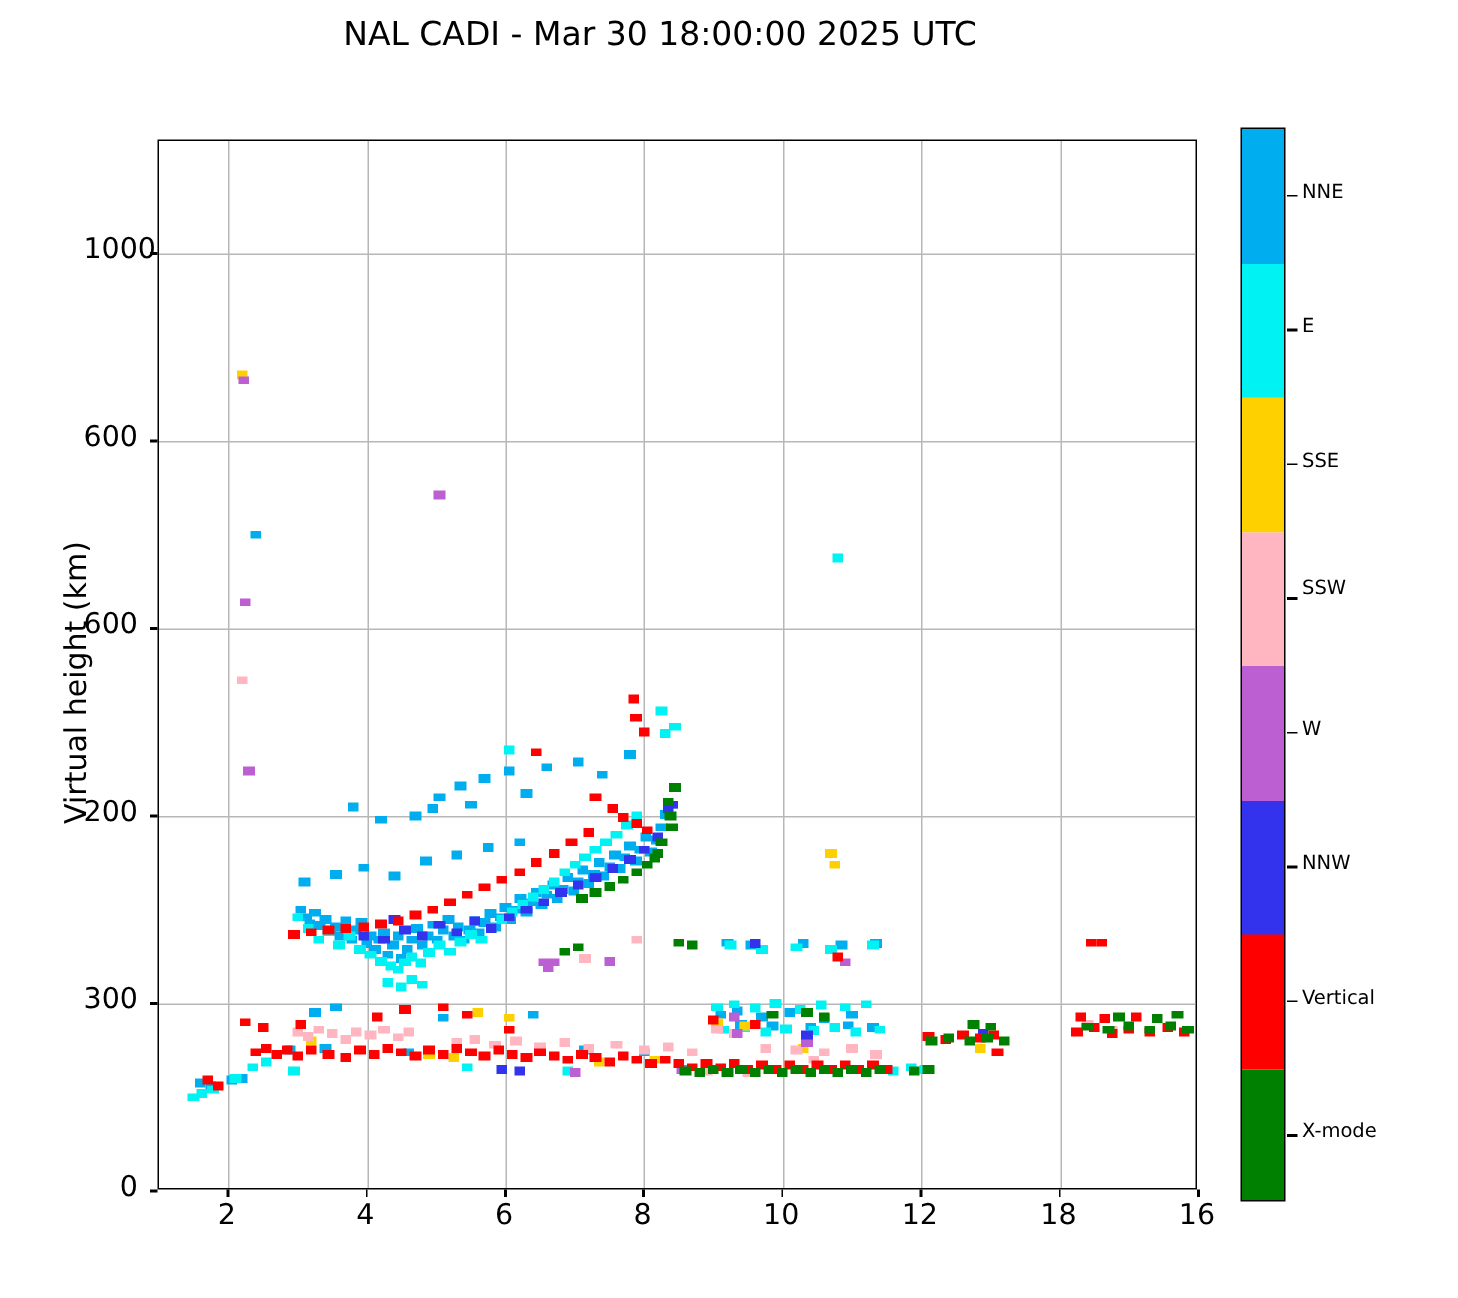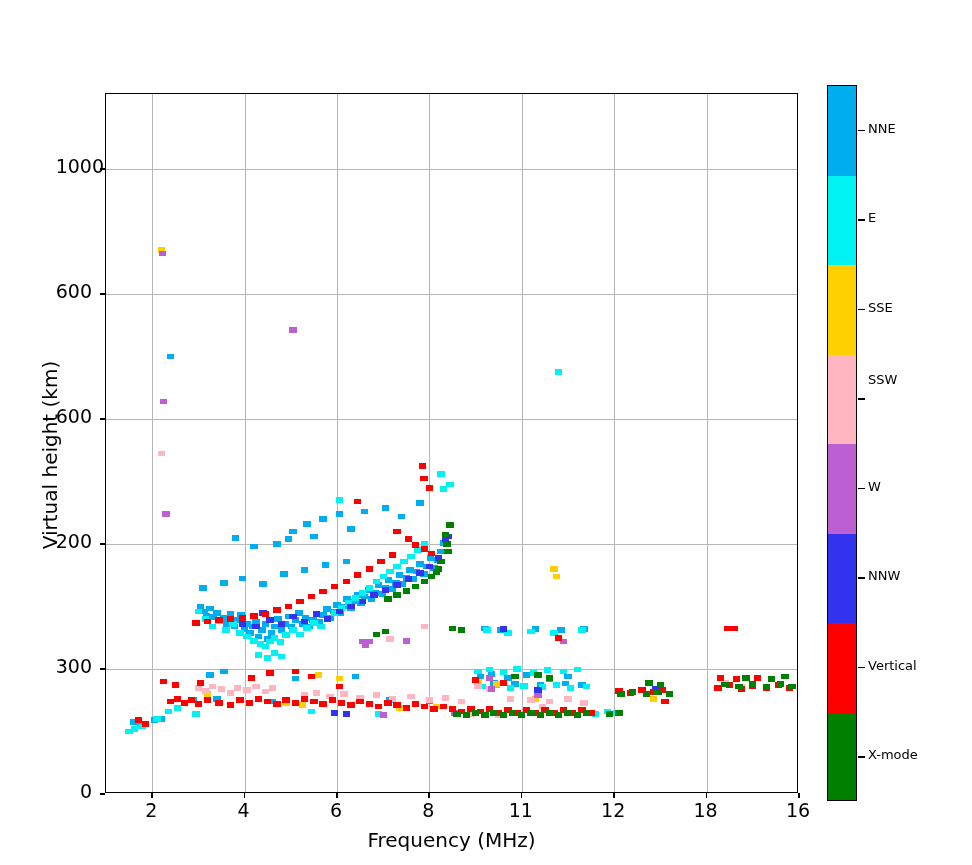--- a/index.html
+++ b/index.html
@@ -135,20 +135,21 @@
     color: #000;
     white-space: nowrap;
     font-family: "DejaVu Sans", sans-serif;
   }
 </style>
 </head>
 <body>
 
 <div id="figure">
 
+  <div id="chart-title">NAL CADI - Mar 30 18:00:00 2025 UTC</div>
 
   <div id="plot-area">
       <div class="gridline-v" style="left: 46.2px;"></div>
       <div class="gridline-v" style="left: 138.6px;"></div>
       <div class="gridline-v" style="left: 231px;"></div>
       <div class="gridline-v" style="left: 323.4px;"></div>
       <div class="gridline-v" style="left: 415.8px;"></div>
       <div class="gridline-v" style="left: 508.2px;"></div>
       <div class="gridline-v" style="left: 600.6px;"></div>
       <div class="gridline-h" style="top: 575px;"></div>
@@ -612,21 +613,21 @@
   <div id="x-axis">
       <div class="xtick-mark" style="left: 151.2px;"></div>
       <div class="xtick-label" style="left: 121.2px;">2</div>
       <div class="xtick-mark" style="left: 243.6px;"></div>
       <div class="xtick-label" style="left: 213.6px;">4</div>
       <div class="xtick-mark" style="left: 336px;"></div>
       <div class="xtick-label" style="left: 306px;">6</div>
       <div class="xtick-mark" style="left: 428.4px;"></div>
       <div class="xtick-label" style="left: 398.4px;">8</div>
       <div class="xtick-mark" style="left: 520.8px;"></div>
-      <div class="xtick-label" style="left: 490.8px;">11</div>
+      <div class="xtick-label" style="left: 490.8px;">10</div>
       <div class="xtick-mark" style="left: 613.2px;"></div>
       <div class="xtick-label" style="left: 583.2px;">12</div>
       <div class="xtick-mark" style="left: 705.6px;"></div>
       <div class="xtick-label" style="left: 675.6px;">18</div>
       <div class="xtick-mark" style="left: 798px;"></div>
       <div class="xtick-label" style="left: 768px;">16</div>
     </div>
   <div id="y-axis">
       <div class="ytick-mark" style="top: 793px;"></div>
       <div class="ytick-label" style="left: 20px; width: 72px; top: 780px;">0</div>
@@ -635,42 +636,41 @@
       <div class="ytick-mark" style="top: 543px;"></div>
       <div class="ytick-label" style="left: 20px; width: 72px; top: 530px;">200</div>
       <div class="ytick-mark" style="top: 418px;"></div>
       <div class="ytick-label" style="left: 20px; width: 72px; top: 405px;">600</div>
       <div class="ytick-mark" style="top: 293px;"></div>
       <div class="ytick-label" style="left: 20px; width: 72px; top: 280px;">600</div>
       <div class="ytick-mark" style="top: 168px;"></div>
       <div class="ytick-label" style="left: 32px; width: 72px; top: 155px;">1000</div>
     </div>
 
-  <div id="xlabel">Frequency (MHz)</div>
   <div id="ylabel">Virtual height (km)</div>
 
   <div id="colorbar">
       <div class="cb-band" style="top: 0px; height: 90px; background: rgb(0, 174, 239);"></div>
       <div class="cb-band" style="top: 89.5px; height: 90px; background: rgb(0, 242, 242);"></div>
       <div class="cb-band" style="top: 179px; height: 90px; background: rgb(255, 208, 0);"></div>
       <div class="cb-band" style="top: 268.5px; height: 90px; background: rgb(255, 182, 193);"></div>
       <div class="cb-band" style="top: 358px; height: 90px; background: rgb(188, 95, 211);"></div>
       <div class="cb-band" style="top: 447.5px; height: 90px; background: rgb(51, 51, 238);"></div>
       <div class="cb-band" style="top: 537px; height: 90px; background: rgb(255, 0, 0);"></div>
       <div class="cb-band" style="top: 626.5px; height: 90px; background: rgb(0, 128, 0);"></div>
     </div>
   <div id="colorbar-labels">
       <div class="cb-tick" style="top: 129.75px;"></div>
       <div class="cb-label" style="top: 120.75px;">NNE</div>
       <div class="cb-tick" style="top: 219.25px;"></div>
       <div class="cb-label" style="top: 210.25px;">E</div>
       <div class="cb-tick" style="top: 308.75px;"></div>
       <div class="cb-label" style="top: 299.75px;">SSE</div>
       <div class="cb-tick" style="top: 398.25px;"></div>
-      <div class="cb-label" style="top: 372px;">SSW</div>
+      <div class="cb-label" style="top: 385px;">SSW</div>
       <div class="cb-tick" style="top: 487.75px;"></div>
       <div class="cb-label" style="top: 478.75px;">W</div>
       <div class="cb-tick" style="top: 577.25px;"></div>
       <div class="cb-label" style="top: 568.25px;">NNW</div>
       <div class="cb-tick" style="top: 666.75px;"></div>
       <div class="cb-label" style="top: 657.75px;">Vertical</div>
       <div class="cb-tick" style="top: 756.25px;"></div>
       <div class="cb-label" style="top: 747.25px;">X-mode</div>
     </div>
 

